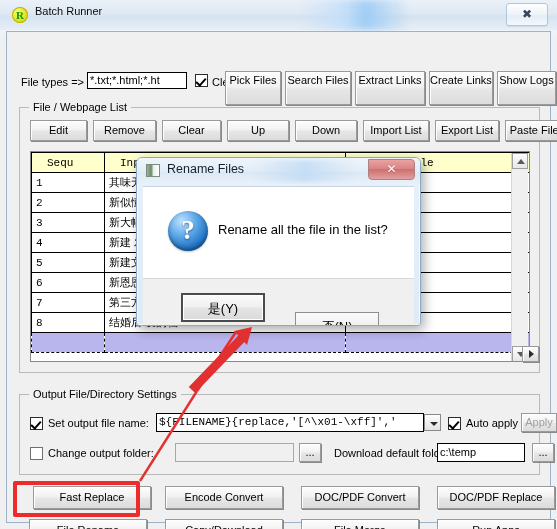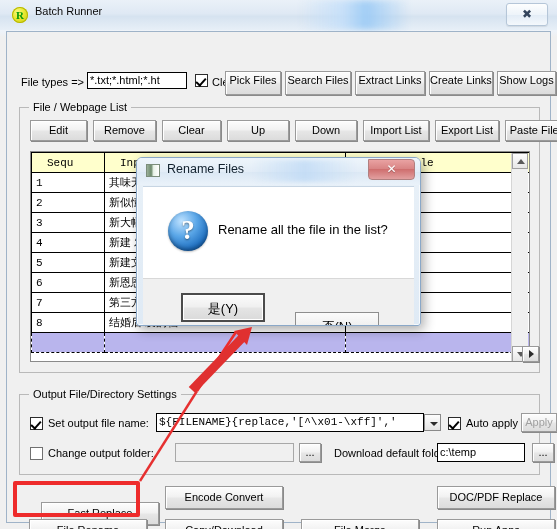--- a/index.html
+++ b/index.html
@@ -125,21 +125,21 @@
     color:#000;
     white-space:nowrap;
   }
 
   
   #filetypes-label { left:14px; top:44px; }
   #filetypes-input { position:absolute; left:80px; top:40px; width:100px; height:17px; line-height:15px; }
   #clearlist-cbx { left:188px; top:42px; }
   #clearlist-label { left:205px; top:44px; }
 
-  .toolbtn { position:absolute; top:39px; height:24px; line-height:17px; }
+  .toolbtn { position:absolute; top:39px; height:34px; line-height:17px; }
 
   
   #filelist-group { left:12px; top:75px; width:521px; height:266px; }
   .listbtn { position:absolute; top:12px; height:21px; line-height:19px; }
 
   
   #grid-wrap {
     position:absolute; left:10px; top:43px;
     width:500px; height:211px;
     background:#ffffff;
@@ -454,22 +454,23 @@
       <div class="cbx empty" id="chg-folder-cbx"></div>
       <div class="lbl" id="chg-folder-label">Change output folder:</div>
       <div class="txt disabled" id="chg-folder-input"></div>
       <div class="btn" id="chg-folder-browse">...</div>
 
       <div class="lbl" id="dl-folder-label">Download default folder:</div>
       <div class="txt" id="dl-folder-input">c:\temp</div>
       <div class="btn" id="dl-folder-browse">...</div>
     </div>
 
-    <div class="btn actionbtn" style="left:34px;top:454px;margin-top:16px;">Fast Replace</div>
+    <div class="btn actionbtn" style="left:26px;top:454px;">Fast Replace</div>
     <div class="btn actionbtn" style="left:158px;top:454px;">Encode Convert</div>
+    <div class="btn actionbtn" style="left:294px;top:454px;">DOC/PDF Convert</div>
     <div class="btn actionbtn" style="left:430px;top:454px;">DOC/PDF Replace</div>
 
     <div class="btn actionbtn" style="left:22px;top:487px;">File Rename</div>
     <div class="btn actionbtn" style="left:158px;top:487px;">Copy/Download</div>
     <div class="btn actionbtn" style="left:294px;top:487px;">File Merge</div>
     <div class="btn actionbtn" style="left:430px;top:487px;">Run Apps</div>
   </div>
 
   <div id="dialog">
     <div id="dlg-titlebar">

